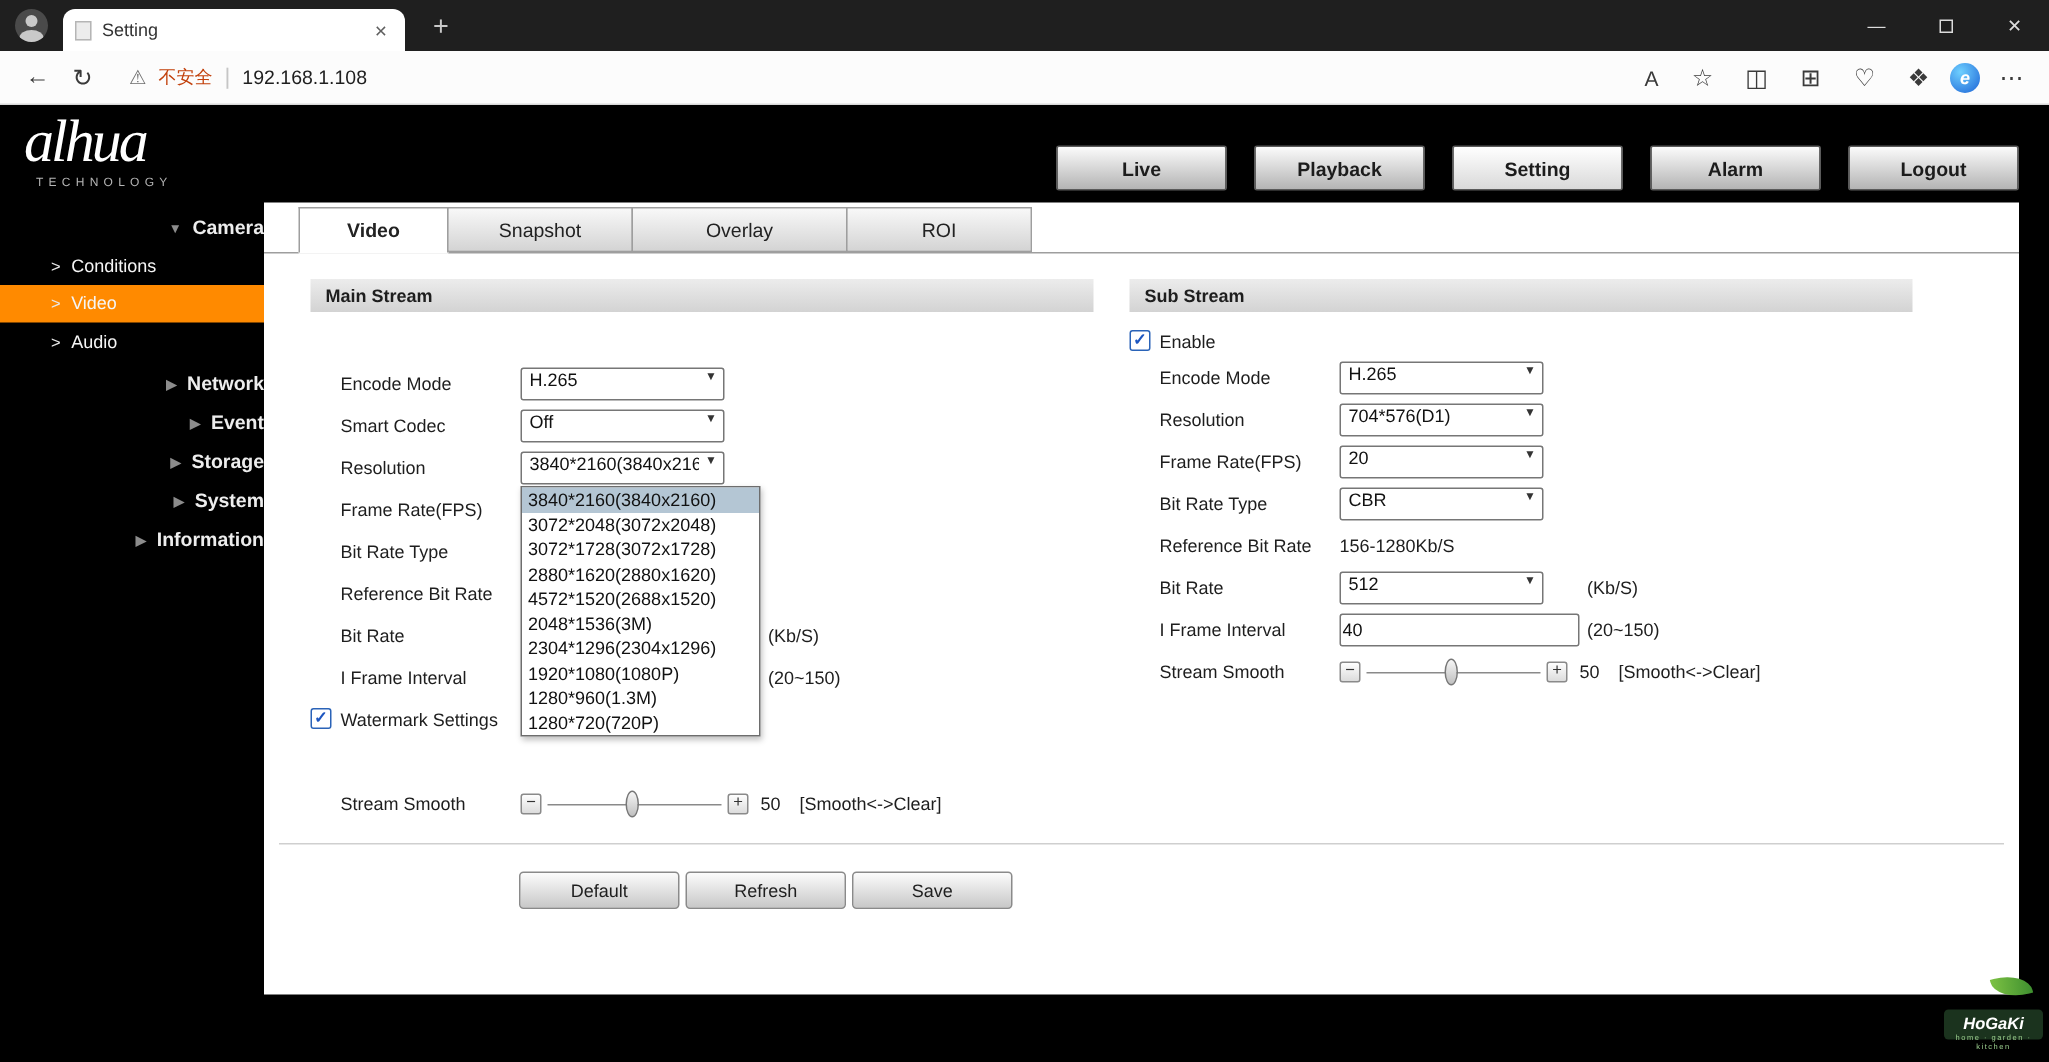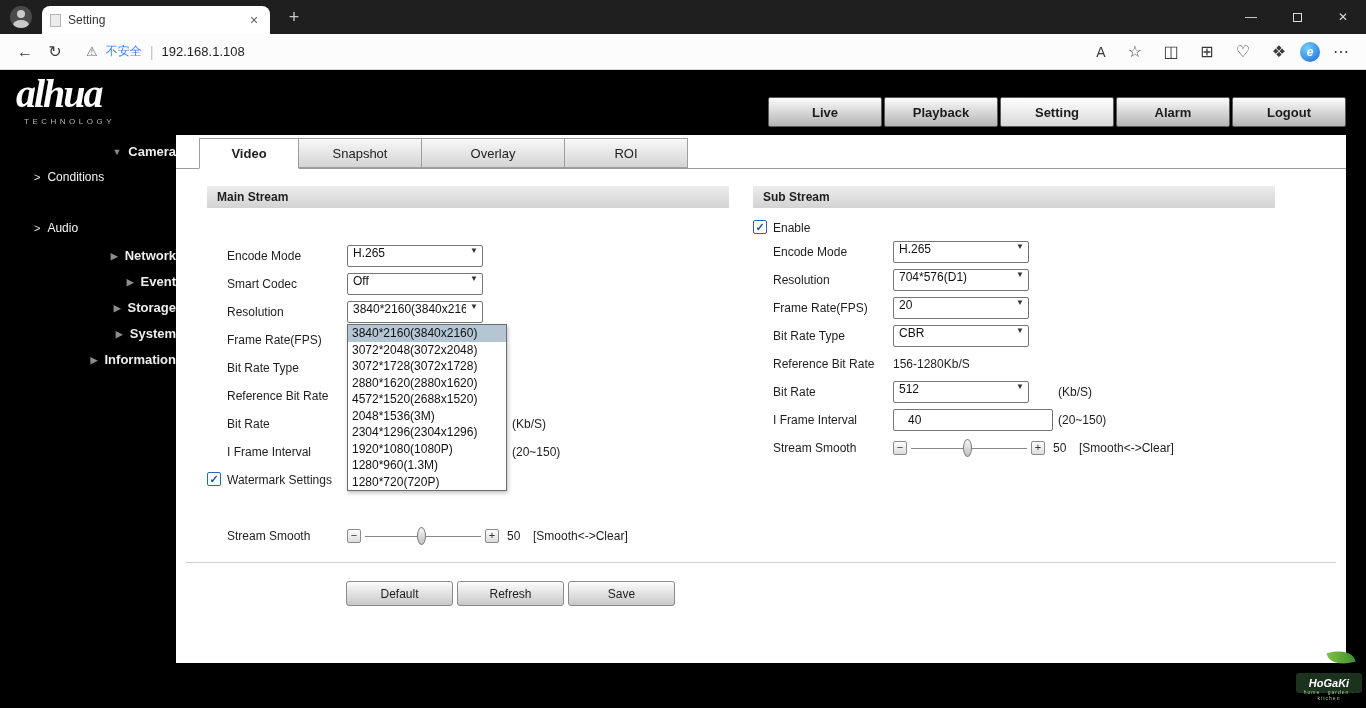--- a/index.html
+++ b/index.html
@@ -18,33 +18,33 @@
   .newtab { color:#c9c9c9; font-size:18px; margin-left:12px; width:24px; text-align:center; cursor:pointer; }
   .winctl { margin-left:auto; display:flex; height:34px; }
   .wbtn { width:46px; height:34px; display:flex; align-items:center; justify-content:center; color:#dcdcdc; font-size:12px; cursor:pointer; }
   .maxbox { width:9px; height:9px; border:1px solid #dcdcdc; }
 
   .toolbar { position:absolute; top:34px; left:0; right:0; height:36px; background:#fcfcfc; border-bottom:1px solid #d8d8d8; display:flex; align-items:center; padding:0 10px; }
   .tico { width:30px; height:30px; display:flex; align-items:center; justify-content:center; font-size:16px; color:#3a3a3a; border-radius:4px; cursor:pointer; flex:none; }
   .tico.small { font-size:14px; width:26px; }
   .addr { display:flex; align-items:center; gap:8px; margin-left:16px; flex:1; cursor:text; }
   .warn { font-size:13px; color:#6d6d6d; }
-  .seclabel { font-size:12px; color:#3b82f6;font-family:Liberation Serif, serif; }
+  .seclabel { font-size:12px; color:#c2410c;font-family:Liberation Serif, serif; }
   .vdiv { color:#c6c6c6; font-size:15px; }
   .url { font-size:13px; color:#1f1f1f; }
   .ricons { display:flex; align-items:center; gap:6px; margin-left:auto; }
   .copilot { width:20px; height:20px; border-radius:50%; background:radial-gradient(circle at 35% 30%, #6fd0ff, #1c63d6); color:#fff; font-size:12px; font-style:italic; font-weight:bold; display:flex; align-items:center; justify-content:center; cursor:pointer; }
 
   
   .page { position:absolute; top:70px; left:0; width:1366px; height:638px; background:#000; }
 
   .dhd { position:absolute; top:0; left:0; width:100%; height:65px; background:#000; }
-  .brand { position:absolute; left:16px; top:4px; color:#fff; font-family:"Liberation Serif", serif; font-style:italic; font-weight:bold; font-size:40px; line-height:1; letter-spacing:-2px; }
+  .brand { position:absolute; left:16px; top:4px; color:#fff; font-family:"Liberation Serif", serif; font-style:italic; font-weight:normal; font-size:40px; line-height:1; letter-spacing:-2px; }
   .brand-sub { position:absolute; left:24px; top:47px; color:#b5b5b5; font-size:8px; letter-spacing:3.5px; }
-  .hnav { position:absolute; right:20px; bottom:8px; display:flex; gap:2px; }
+  .hnav { position:absolute; right:20px; bottom:8px; display:flex; gap:18px; }
   .hbtn { width:114px; height:30px; background:linear-gradient(#fbfbfb,#b4b4b4); border:1px solid #5a5a5a; color:#1c1c1c; font-weight:bold; font-size:13px; display:flex; align-items:center; justify-content:center; border-radius:2px; cursor:pointer; }
   .hbtn.active { background:linear-gradient(#ffffff,#d9d9d9); }
 
   .sidebar { position:absolute; top:65px; left:0; width:176px; bottom:0; background:#000; }
   .snode { position:absolute; left:0; width:100%; height:26px; line-height:26px; font-size:13px; font-weight:bold; color:#ededed; cursor:pointer;text-align:right; }
   .snode .tri { display:inline-block; margin-left:20px; margin-right:7px; color:#8c8c8c; font-size:9px; vertical-align:1px; }
   .sitem { position:absolute; left:0; width:100%; height:25px; line-height:25px; font-size:12px; color:#f5f5f5; cursor:pointer; }
   .sitem .chev { margin-left:34px; margin-right:7px; font-size:11px; color:#e8e8e8; }
   .sitem.active { background:#ff8a00; }
 
@@ -58,21 +58,21 @@
   .frow { position:absolute; height:22px; font-size:12px; color:#1e1e1e; }
   .frow .lbl { position:absolute; left:20px; top:4px; white-space:nowrap; }
   .frow .unit { position:absolute; left:305px; top:4px; white-space:nowrap; }
   .frow .hintu { position:absolute; left:326px; top:4px; white-space:nowrap; }
   .frow .sval { position:absolute; left:300px; top:4px; }
   .pval { position:absolute; left:140px; top:4px; white-space:nowrap; }
 
   .select { position:absolute; left:140px; top:0; width:136px; height:22px; background:#fff; border:1px solid #767676; border-radius:2px; display:flex; align-items:flex-start; cursor:pointer; }
   .select .val { flex:1; padding-left:5px; font-size:12px; white-space:nowrap; overflow:hidden; color:#111; }
   .select .sarrow { width:16px; text-align:center; font-size:8px; color:#333; flex:none; }
-  .tinput { position:absolute; left:140px; top:0; width:160px; height:22px; background:#fff; border:1px solid #767676; border-radius:2px; font-size:12px; padding-left:14px; font-family:"Liberation Sans", sans-serif; color:#111; }
+  .tinput { position:absolute; left:140px; top:0; width:160px; height:22px; background:#fff; border:1px solid #767676; border-radius:2px; font-size:12px; padding-left:1px; font-family:"Liberation Sans", sans-serif; color:#111; }
   .cbx { position:absolute; left:0; top:3px; width:14px; height:14px; background:#fff; border:1px solid #2a63b8; border-radius:2px; color:#1d56c0; font-size:11px; line-height:12px; text-align:center; font-weight:bold; cursor:pointer; }
 
   .ddlist { position:absolute; left:171px; top:189px; width:160px; height:167px; background:#fff; border:1px solid #6d6d6d; display:flex; flex-direction:column; z-index:5; box-shadow:1px 2px 4px rgba(0,0,0,0.25); }
   .opt { flex:1; display:flex; align-items:center; padding-left:4px; font-size:12px; color:#111; white-space:nowrap; cursor:pointer; }
   .opt.selected { background:#b4c6d4; }
 
   .slider { position:absolute; left:140px; top:0; width:160px; height:22px; }
   .sbtn { position:absolute; top:4px; width:14px; height:14px; background:linear-gradient(#fefefe,#dcdcdc); border:1px solid #8a8a8a; font-size:11px; line-height:11px; text-align:center; color:#333; cursor:pointer; border-radius:2px; }
   .sbtn.minus { left:0; }
   .sbtn.plus { left:138px; }
@@ -143,20 +143,23 @@
         <div class="hbtn">Logout</div>
       </div>
     </div>
 
     <div class="sidebar">
       <div class="snode" style="top:4px">
         <span class="tri">▼</span><span>Camera</span>
       </div>
       <div class="sitem" style="top:30px">
         <span class="chev">&gt;</span><span>Conditions</span>
+      </div>
+      <div class="sitem active" style="top:55px">
+        <span class="chev">&gt;</span><span>Video</span>
       </div>
       <div class="sitem" style="top:81px">
         <span class="chev">&gt;</span><span>Audio</span>
       </div>
       <div class="snode" style="top:108px">
         <span class="tri">▶</span><span>Network</span>
       </div>
       <div class="snode" style="top:134px">
         <span class="tri">▶</span><span>Event</span>
       </div>

